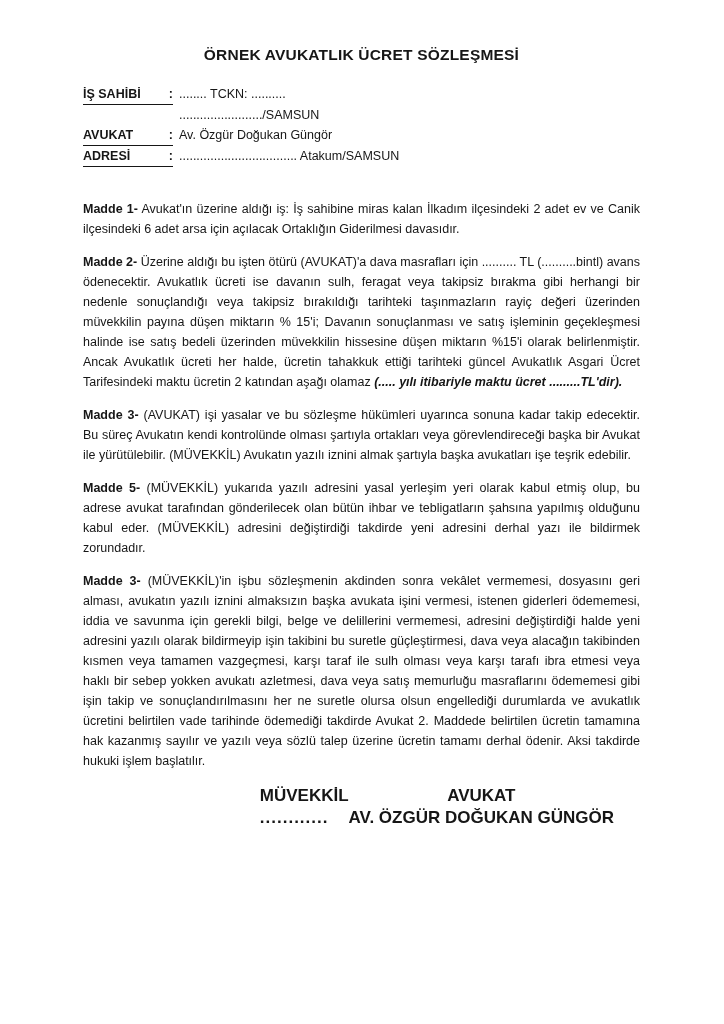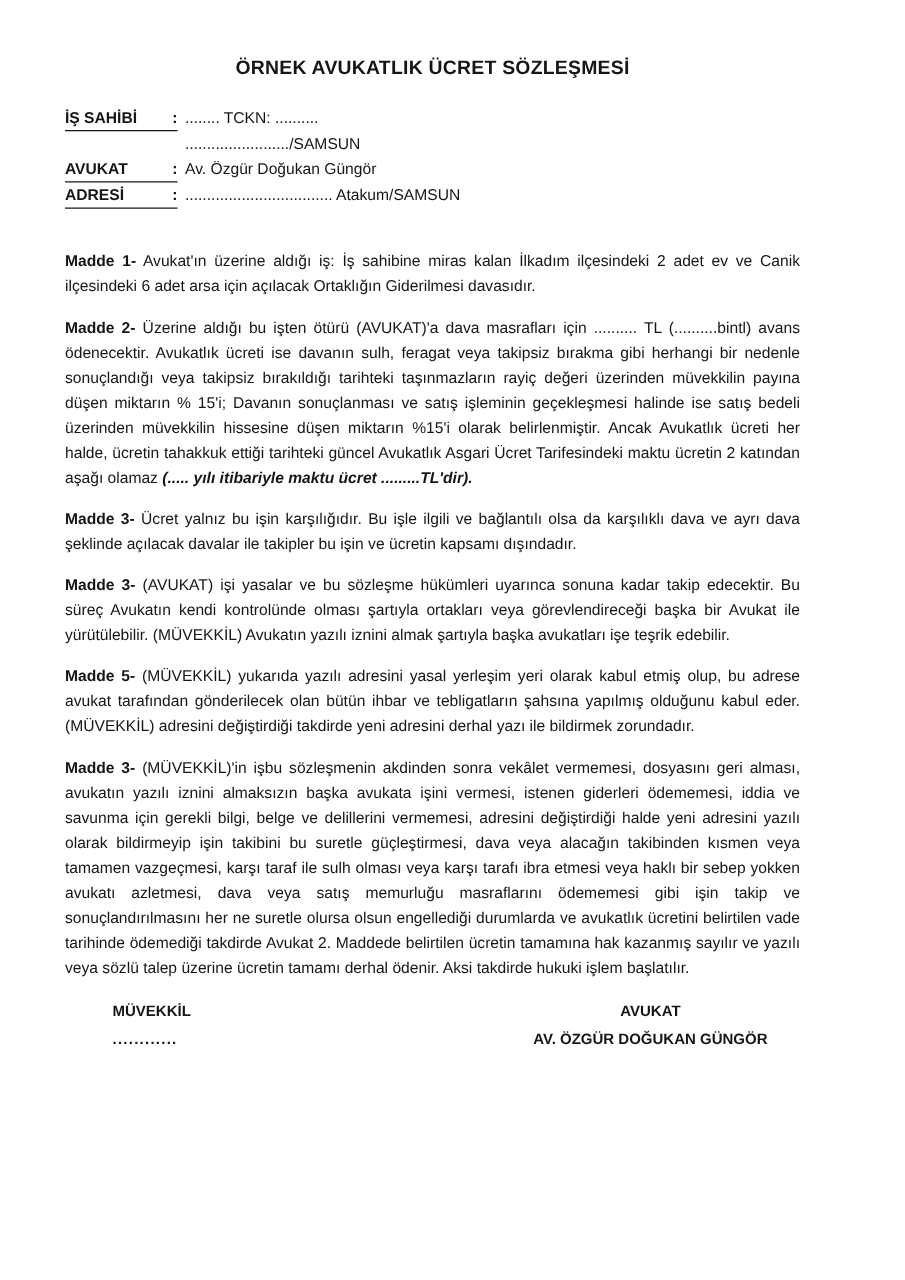--- a/index.html
+++ b/index.html
@@ -10,21 +10,21 @@
   body {
     width: 724px;
     height: 1024px;
     font-family: "Liberation Sans", sans-serif;
     color: #161616;
   }
   .page {
     box-sizing: border-box;
     width: 724px;
     height: 888px;
-    padding: 46px 84px 0 52px;
+    padding: 46px 84px 0 83px;
     overflow: hidden;
     background: #ffffff;
   }
   .title {
     font-size: 15.5px;
     font-weight: bold;
     text-align: center;
     margin: 0 0 20px 0;
     letter-spacing: 0.2px;
   }
@@ -62,23 +62,23 @@
   }
   .mlabel {
     font-weight: bold;
   }
   .it {
     font-style: italic;
     font-weight: bold;
   }
   .signatures {
     display: flex;
-    justify-content: space-between;
+    justify-content: flex-end;
     margin-top: 14px;
-    font-size: 12px;
+    font-size: 17px;
     line-height: 22px;
   }
   .sig-left {
     margin-left: 38px;
     text-align: left;
   }
   .sig-right {
     text-align: center;
     margin-right: 26px;
   }
@@ -127,24 +127,20 @@
     <span class="mlabel">Madde 1-</span>
     <span>Avukat'ın üzerine aldığı iş: İş sahibine miras kalan İlkadım ilçesindeki 2 adet ev ve Canik ilçesindeki 6 adet arsa için açılacak Ortaklığın Giderilmesi davasıdır.</span>
   </p>
 
   <p>
     <span class="mlabel">Madde 2-</span>
     <span>Üzerine aldığı bu işten ötürü (AVUKAT)'a dava masrafları için .......... TL (..........bintl) avans ödenecektir. Avukatlık ücreti ise davanın sulh, feragat veya takipsiz bırakma gibi herhangi bir nedenle sonuçlandığı veya takipsiz bırakıldığı tarihteki taşınmazların rayiç değeri üzerinden müvekkilin payına düşen miktarın % 15'i;  Davanın sonuçlanması ve satış işleminin geçekleşmesi halinde ise satış bedeli üzerinden müvekkilin hissesine düşen miktarın %15'i olarak belirlenmiştir. Ancak Avukatlık ücreti her halde, ücretin tahakkuk ettiği tarihteki güncel Avukatlık Asgari Ücret Tarifesindeki maktu ücretin 2 katından aşağı olamaz</span>
     <span class="it">(..... yılı itibariyle maktu ücret .........TL'dir).</span>
   </p>
 
-  <p>
-    <span class="mlabel">Madde 3-</span>
-    <span>Ücret yalnız bu işin karşılığıdır. Bu işle ilgili ve bağlantılı olsa da karşılıklı dava ve ayrı dava şeklinde açılacak davalar ile takipler bu işin ve ücretin kapsamı dışındadır.</span>
-  </p>
 
   <p>
     <span class="mlabel">Madde 3-</span>
     <span>(AVUKAT) işi yasalar ve bu sözleşme hükümleri uyarınca sonuna kadar takip edecektir. Bu süreç Avukatın kendi kontrolünde olması şartıyla ortakları veya görevlendireceği başka bir Avukat ile yürütülebilir. (MÜVEKKİL) Avukatın yazılı iznini almak şartıyla başka avukatları işe teşrik edebilir.</span>
   </p>
 
   <p>
     <span class="mlabel">Madde 5-</span>
     <span>(MÜVEKKİL) yukarıda yazılı adresini yasal yerleşim yeri olarak kabul etmiş olup, bu adrese avukat tarafından gönderilecek olan bütün ihbar ve tebligatların şahsına yapılmış olduğunu kabul eder. (MÜVEKKİL) adresini değiştirdiği takdirde yeni adresini derhal yazı ile bildirmek zorundadır.</span>
   </p>

